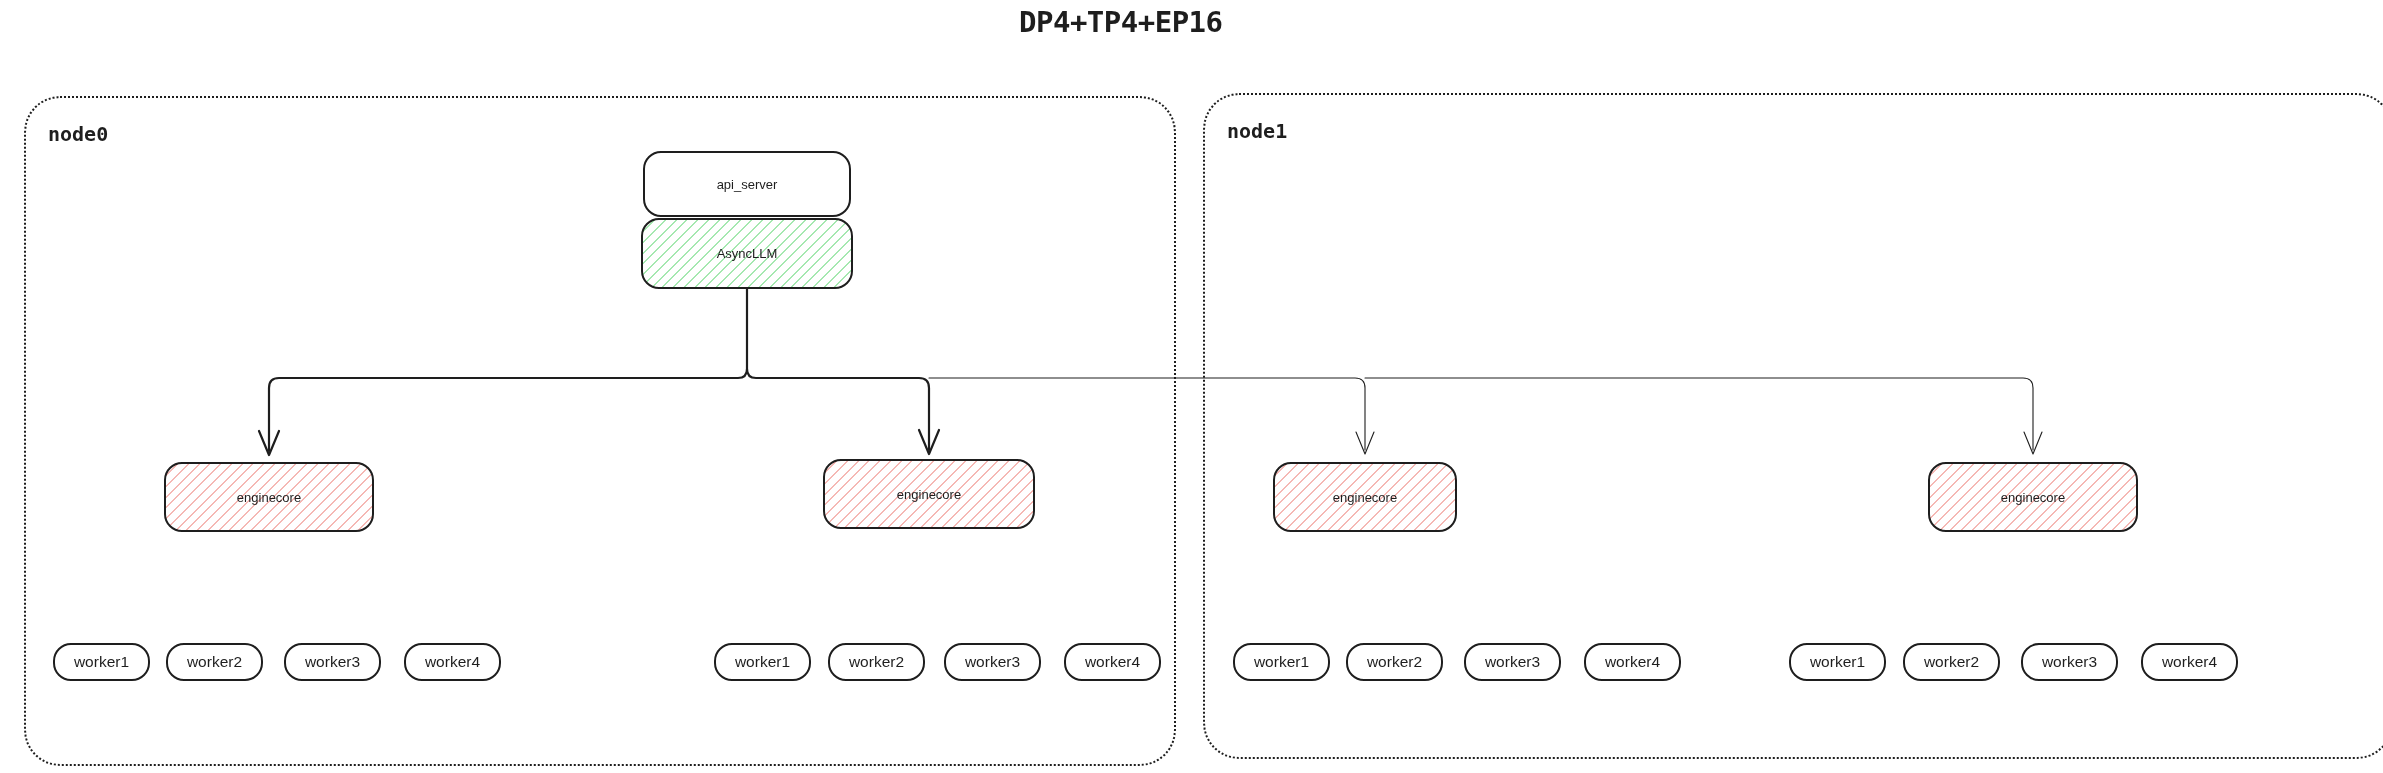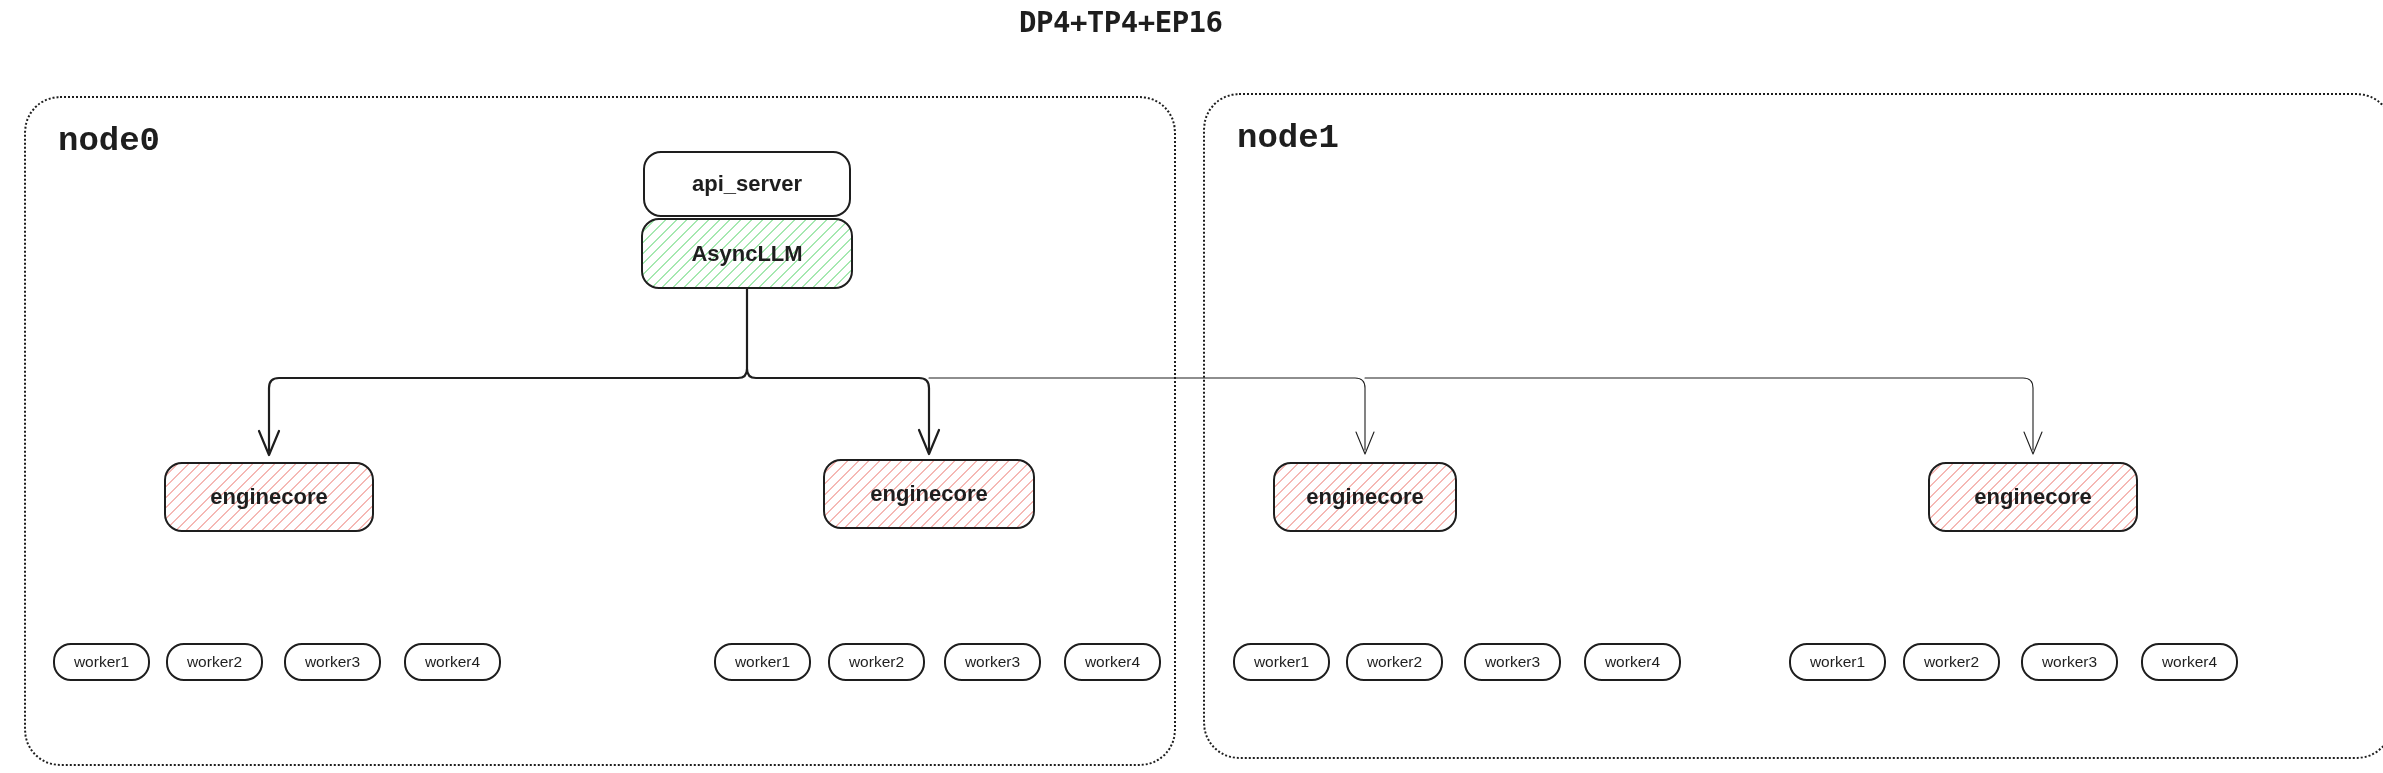--- a/index.html
+++ b/index.html
@@ -15,30 +15,30 @@
   .mono{font-family:"DejaVu Sans Mono",monospace;}
   .title{
     position:absolute;left:1003px;top:5px;font-size:29px;font-weight:bold;
     letter-spacing:-0.5px;white-space:nowrap;
   }
   .node{
     position:absolute;border:2.5px dotted var(--stroke);border-radius:36px;
     background:transparent;
   }
   .node-label{
-    position:absolute;left:32px;top:24px;font-size:34px;font-weight:bold;font-family:Liberation Mono, monospace;
+    position:absolute;left:22px;top:24px;font-size:20px;font-weight:bold;
   }
   .connectors{position:absolute;left:0;top:0;pointer-events:none;}
   .connectors path{fill:none;stroke:var(--stroke);stroke-linecap:round;stroke-linejoin:round;}
   .connectors .thick path{stroke-width:2.2px;}
   .connectors .thin path{stroke-width:1.1px;}
   .box{
     position:absolute;border:2px solid var(--stroke);border-radius:18px;
     background:#ffffff;display:flex;align-items:center;justify-content:center;
-    font-size:22px;box-sizing:border-box;white-space:nowrap;font-weight:bold;
+    font-size:13px;box-sizing:border-box;white-space:nowrap;
   }
   .box.green{
     background-color:#ffffff;
     background-image:repeating-linear-gradient(135deg,var(--green-hatch) 0px,var(--green-hatch) 1.4px,transparent 1.4px,transparent 7.6px);
   }
   .box.red{
     background-color:#ffffff;
     background-image:repeating-linear-gradient(135deg,var(--red-hatch) 0px,var(--red-hatch) 1.3px,transparent 1.3px,transparent 7.6px);
   }
   .wbox{

